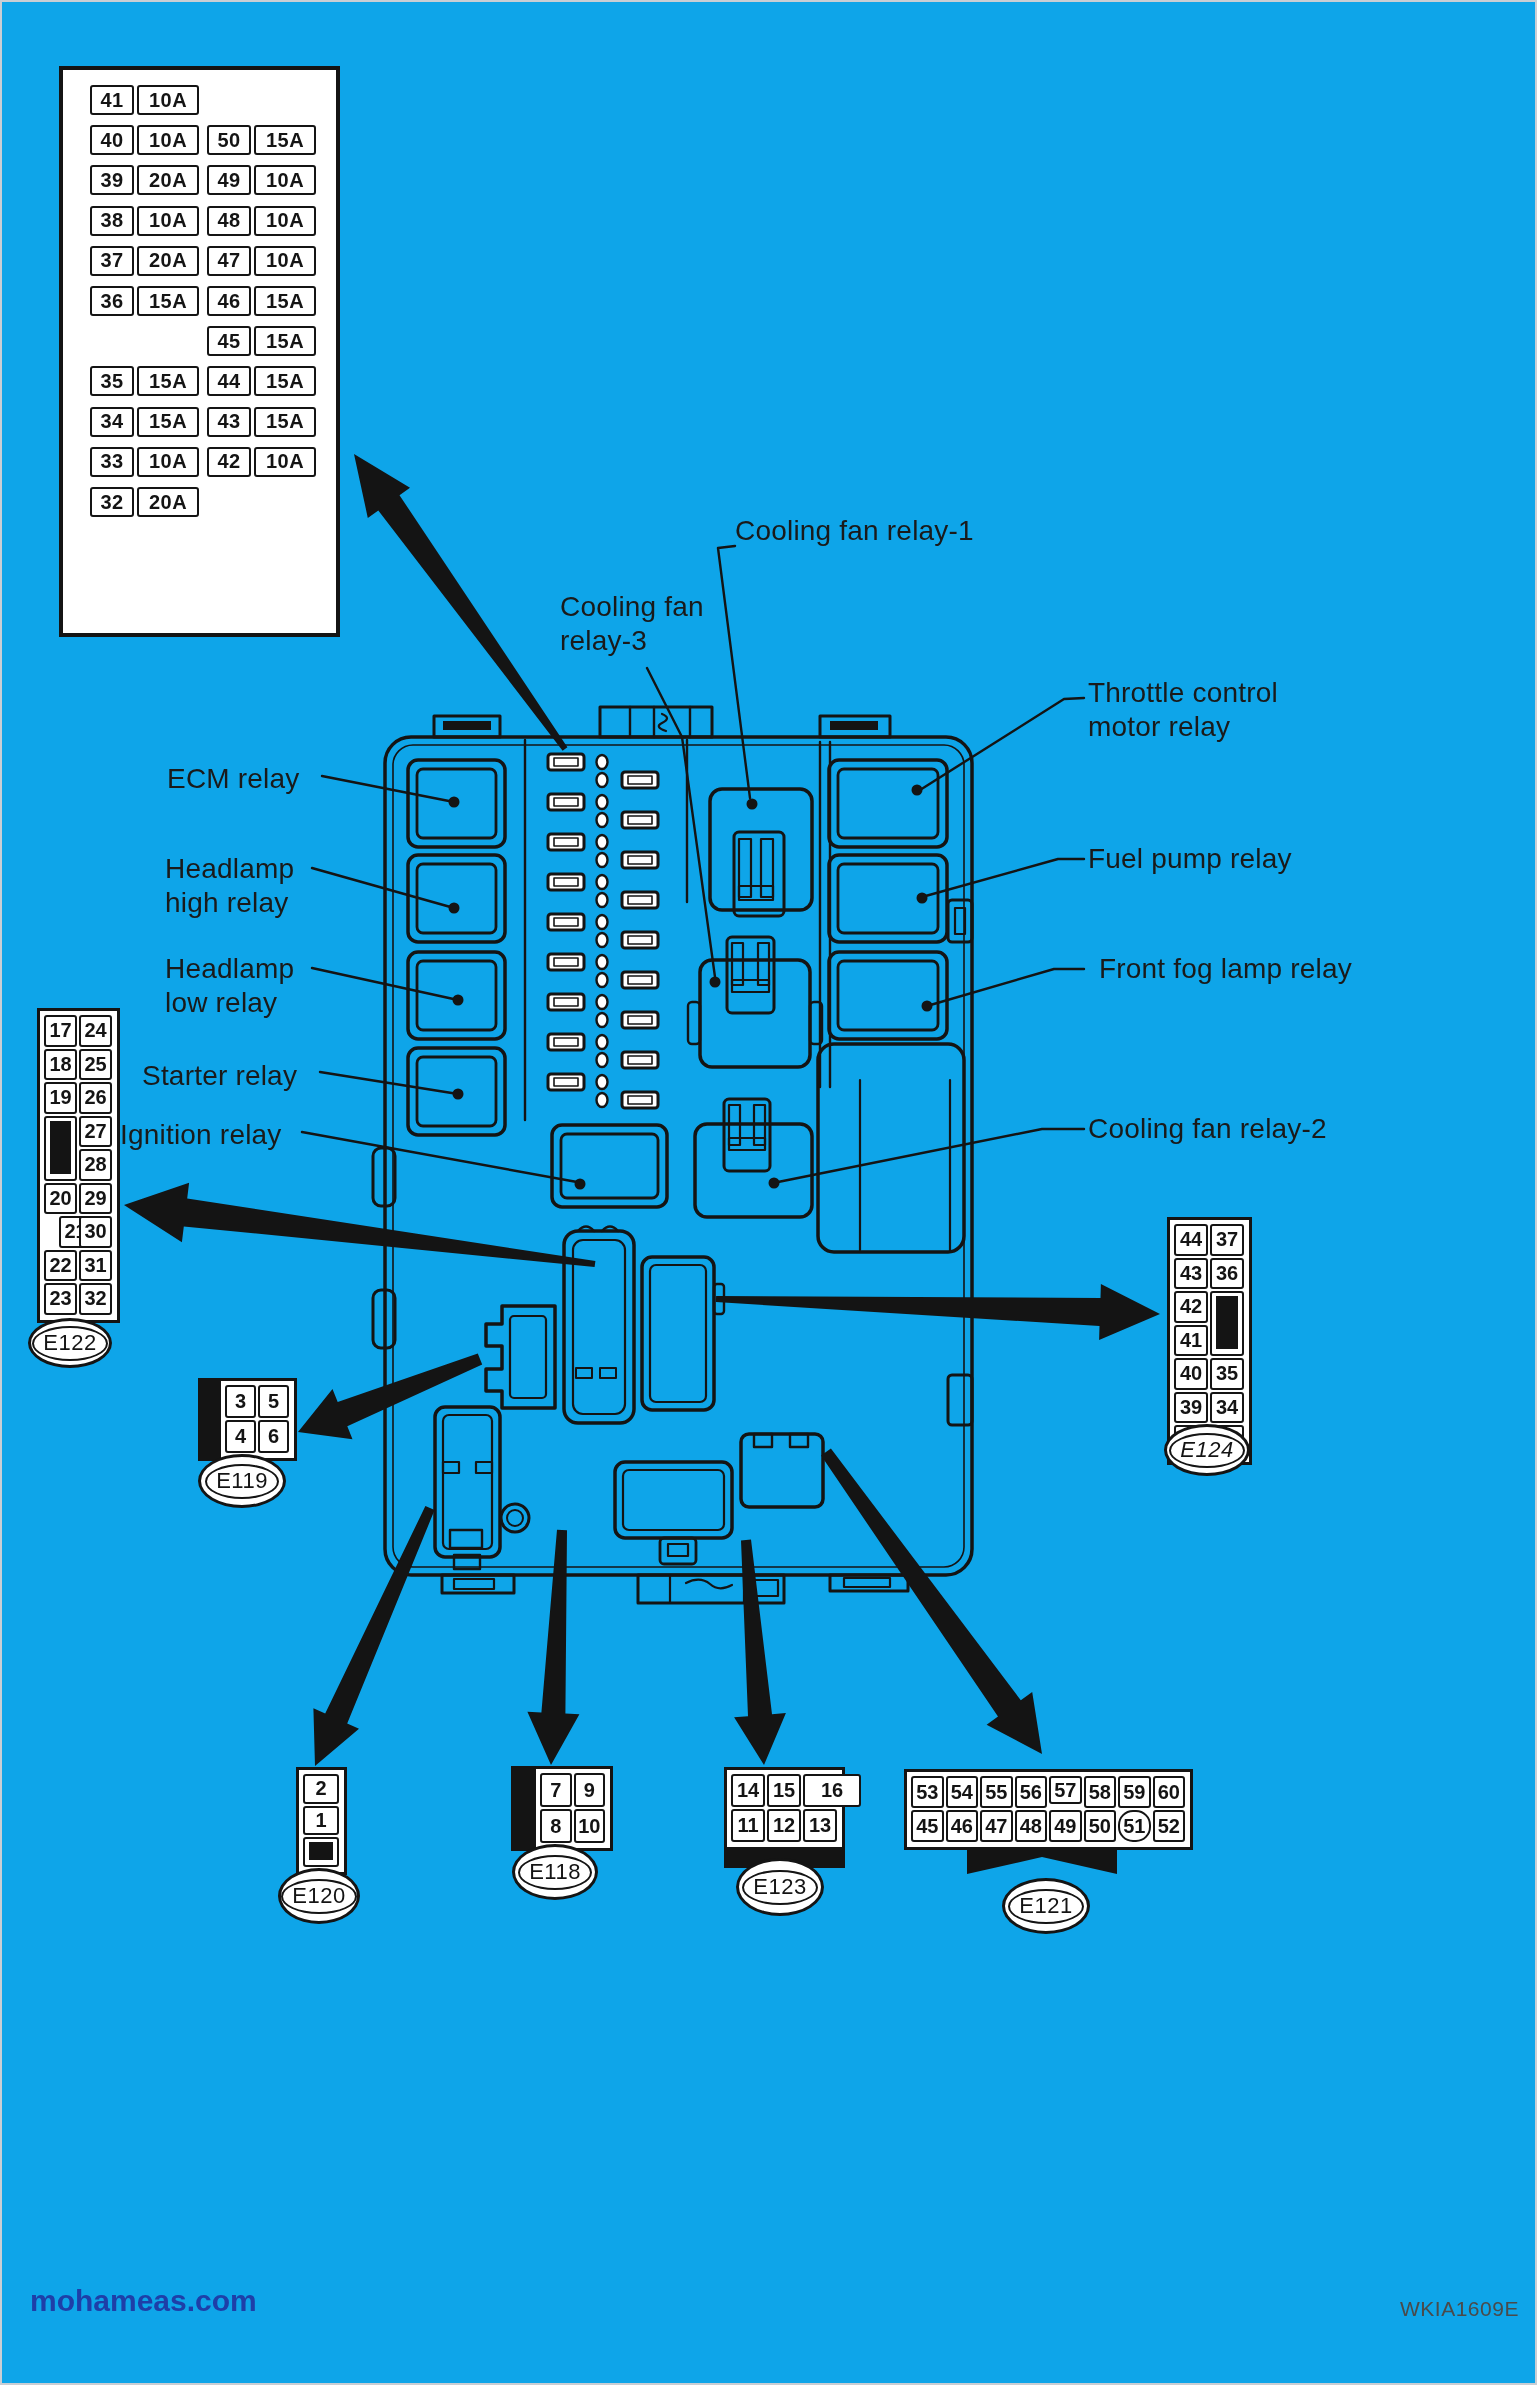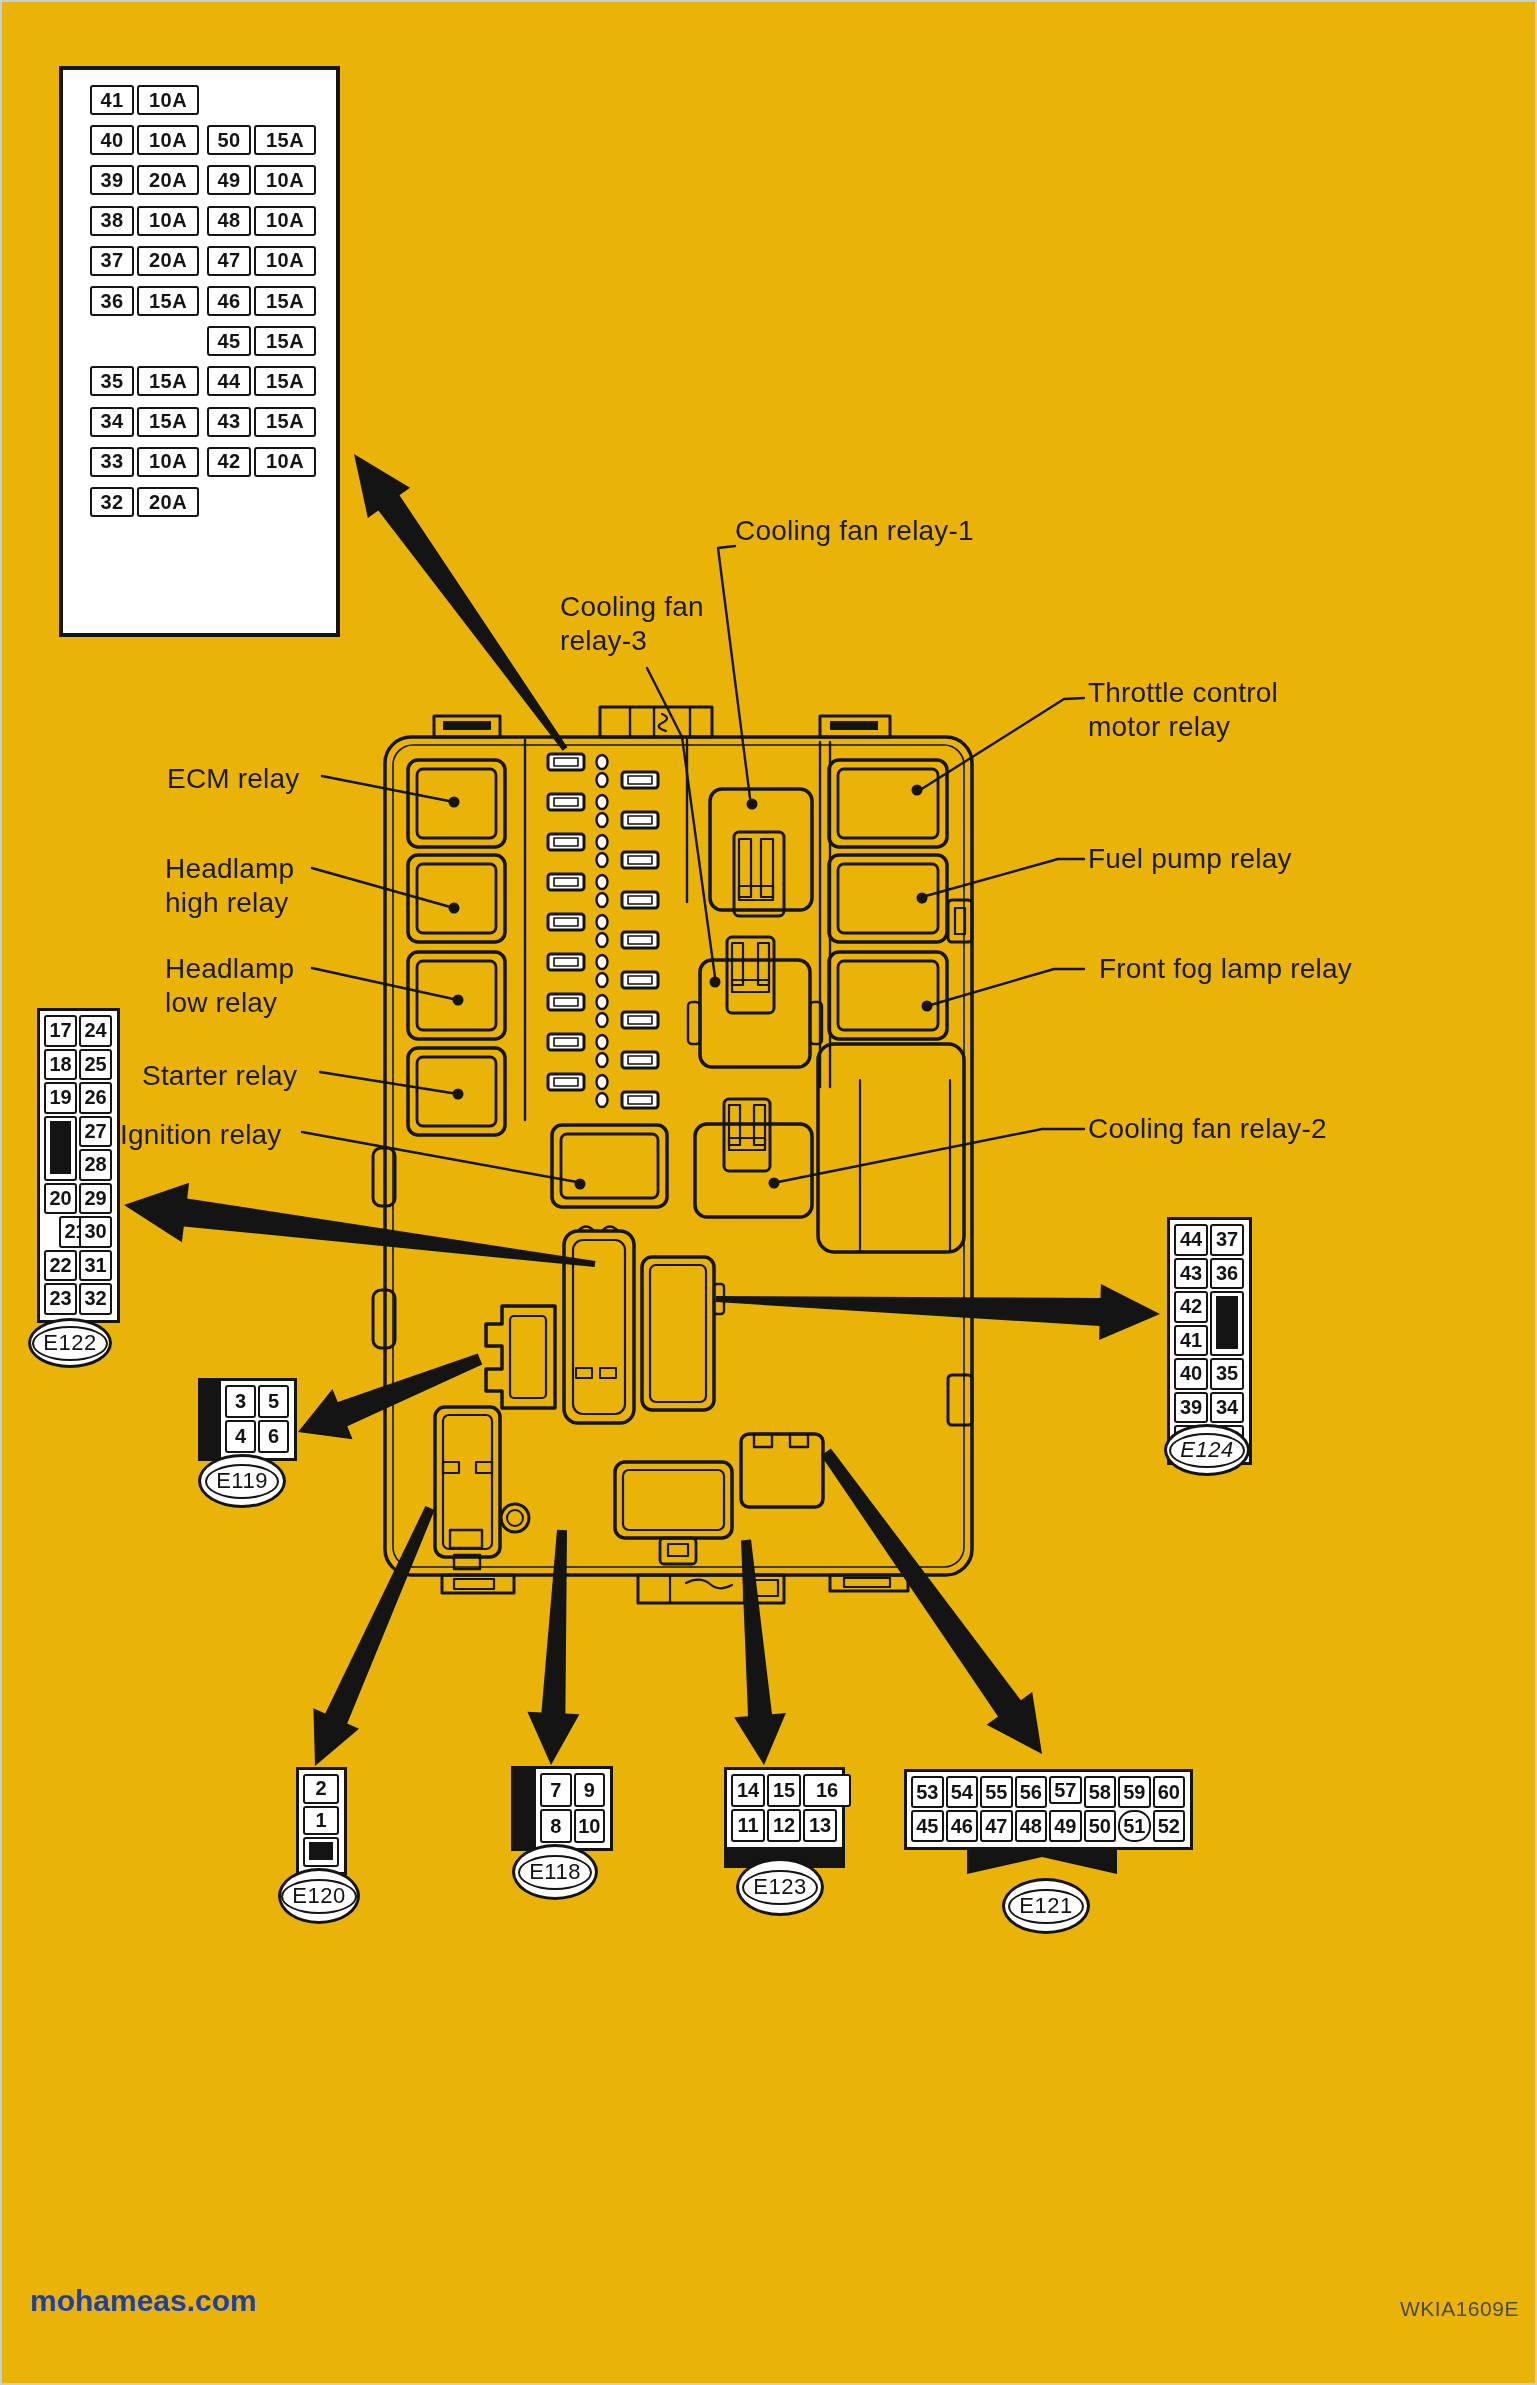--- a/index.html
+++ b/index.html
@@ -1,17 +1,17 @@
 <!DOCTYPE html>
 <html><head>
 <meta charset="utf-8">
 <style>
   * { box-sizing: border-box; margin: 0; padding: 0; }
   body { background: #fff; font-family: "Liberation Sans", sans-serif; color: #141414; }
-  #page { position: relative; width: 1537px; height: 2385px; background: #eab308;
+  #page { position: relative; width: 1537px; height: 2385px; background: #0ea5e9;
           border: 2px solid #c9ced4; overflow: hidden; }
   #art  { position: absolute; left: 0; top: 0; z-index: 1; }
 
   
   #fuse-table { position: absolute; left: 57px; top: 64px; width: 281px; height: 571px;
                 border: 4px solid #141414; background: #fff; z-index: 2; }
   .fcell { position: absolute; height: 30px; border: 2.5px solid #141414; border-radius: 3px;
            background: #fff; display: flex; align-items: center; justify-content: center;
            font-size: 20px; font-weight: 700; letter-spacing: .5px; }
 
@@ -362,21 +362,21 @@
       <div class="strip" style="left: 0px; top: 0px; bottom: 0px; width: 22px;"></div>
       <div class="ccell" style="left: 26px; top: 4px; width: 31.5px; height: 34px;">7</div>
       <div class="ccell" style="left: 59.5px; top: 4px; width: 31.5px; height: 34px;">9</div>
       <div class="ccell" style="left: 26px; top: 40px; width: 31.5px; height: 34px;">8</div>
       <div class="ccell" style="left: 59.5px; top: 40px; width: 31.5px; height: 34px;">10</div>
     </div>
   <div class="conn" id="conn-e123" style="left: 722px; top: 1765px; width: 121px; height: 101px;">
       <div class="strip" style="left: 0px; bottom: 0px; right: 0px; height: 18px;"></div>
       <div class="ccell" style="left: 4px; top: 4px; width: 34px; height: 33px;">14</div>
       <div class="ccell" style="left: 40px; top: 4px; width: 34px; height: 33px;">15</div>
-      <div class="ccell" style="left: 76px; top: 4px; width: 48px; height: 33px;">16</div>
+      <div class="ccell" style="left: 76px; top: 4px; width: 58px; height: 33px;">16</div>
       <div class="ccell" style="left: 4px; top: 39px; width: 34px; height: 33px;">11</div>
       <div class="ccell" style="left: 40px; top: 39px; width: 34px; height: 33px;">12</div>
       <div class="ccell" style="left: 76px; top: 39px; width: 34px; height: 33px;">13</div>
     </div>
   <div class="conn" id="conn-e121" style="left: 902px; top: 1767px; width: 289px; height: 81px;">
       <div class="ccell" style="left: 4px; top: 4px; width: 32.5px; height: 32px;">53</div>
       <div class="ccell" style="left: 38.5px; top: 4px; width: 32.5px; height: 32px;">54</div>
       <div class="ccell" style="left: 73px; top: 4px; width: 32.5px; height: 32px;">55</div>
       <div class="ccell" style="left: 107.5px; top: 4px; width: 32.5px; height: 32px;">56</div>
       <div class="ccell" style="left: 142px; top: 4px; width: 32.5px; height: 28px;">57</div>

